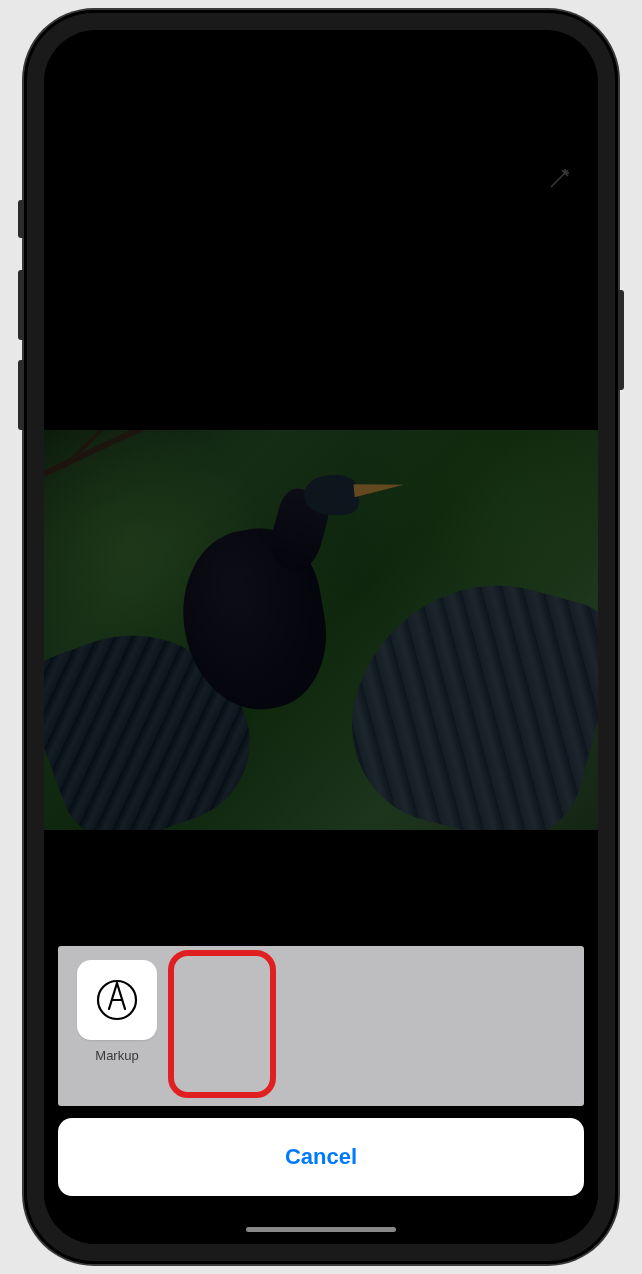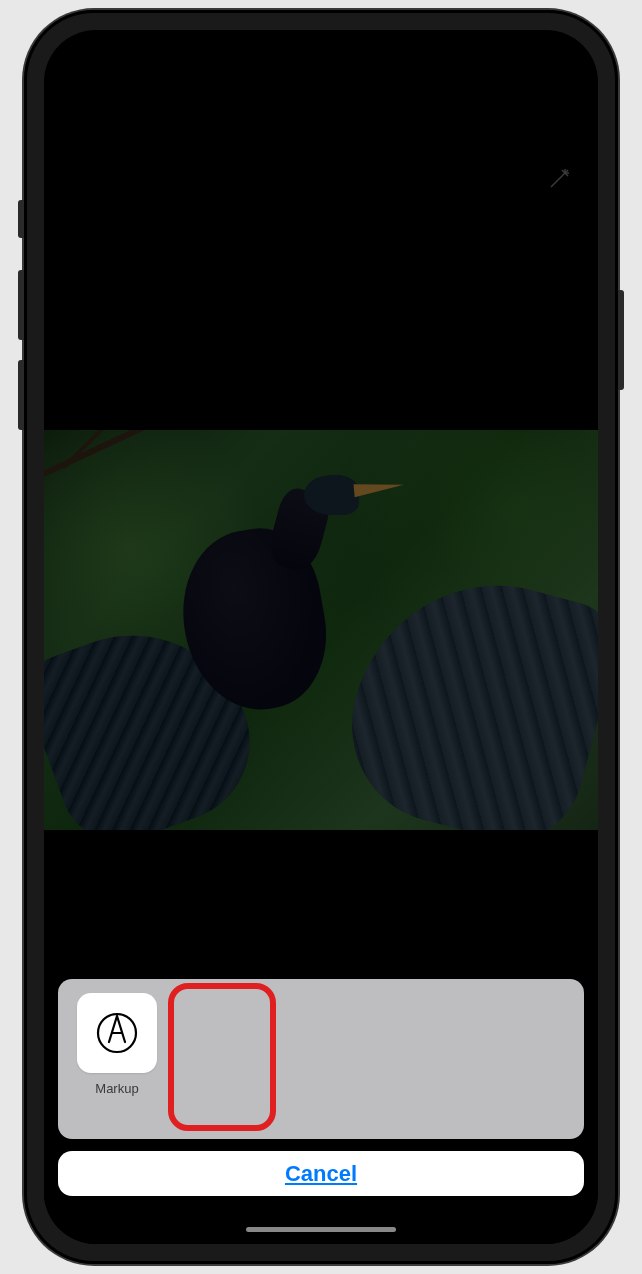--- a/index.html
+++ b/index.html
@@ -231,21 +231,21 @@
     }
     .action-sheet {
       position: absolute;
       left: 14px;
       right: 14px;
       bottom: 48px;
       z-index: 10;
     }
     .action-panel {
       background: rgba(198,198,200,0.96);
-      border-radius: 14px;
+      border-radius: 3px;
       padding: 14px;
       display: flex;
       gap: 24px;
       min-height: 160px;
       align-items: flex-start;
     }
     .action-item {
       display: flex;
       flex-direction: column;
       align-items: center;
@@ -277,29 +277,28 @@
     .more-highlight {
       top: 4px;
       left: 110px;
       width: 108px;
       height: 148px;
     }
     .cancel-button {
       margin-top: 12px;
       background: #fff;
       border-radius: 14px;
-      height: 45px;
+      height: 78px;
       display: flex;
       align-items: center;
       justify-content: center;
       font-size: 22px;
       font-weight: 600;
       color: #007aff;
       cursor: pointer;
-      text-decoration: underline;
     }
     .home-indicator {
       position: absolute;
       bottom: 12px;
       left: 50%;
       transform: translateX(-50%);
       width: 150px;
       height: 5px;
       background: #888;
       border-radius: 3px;

